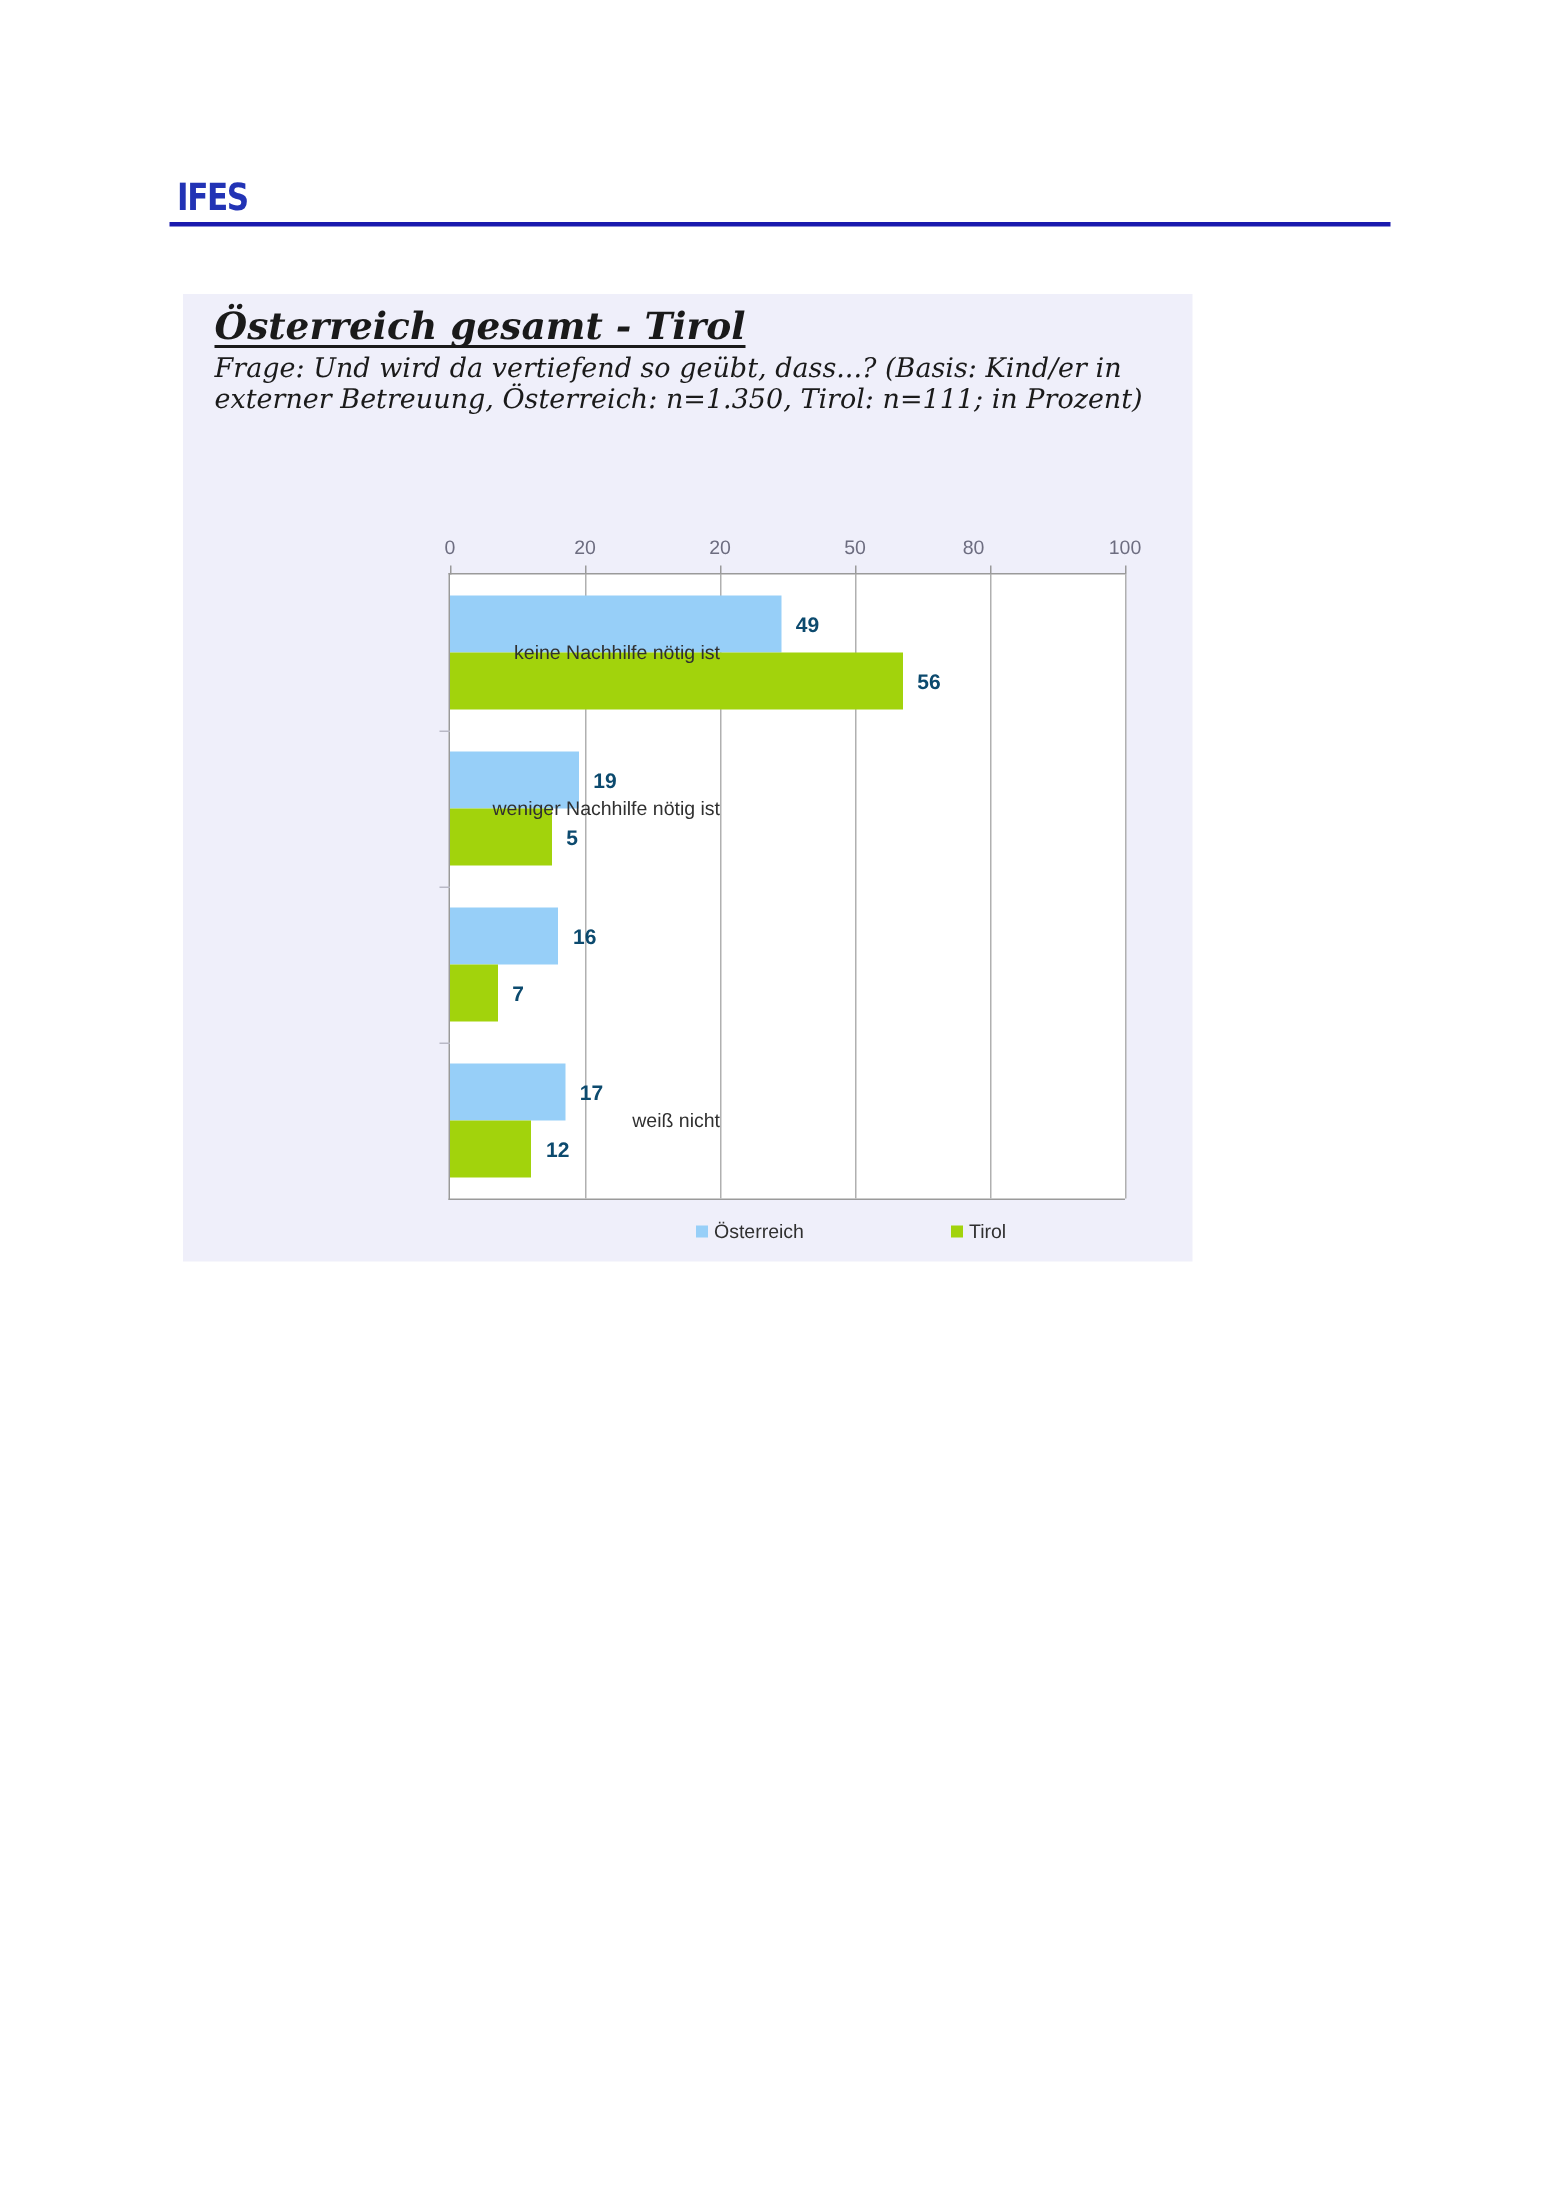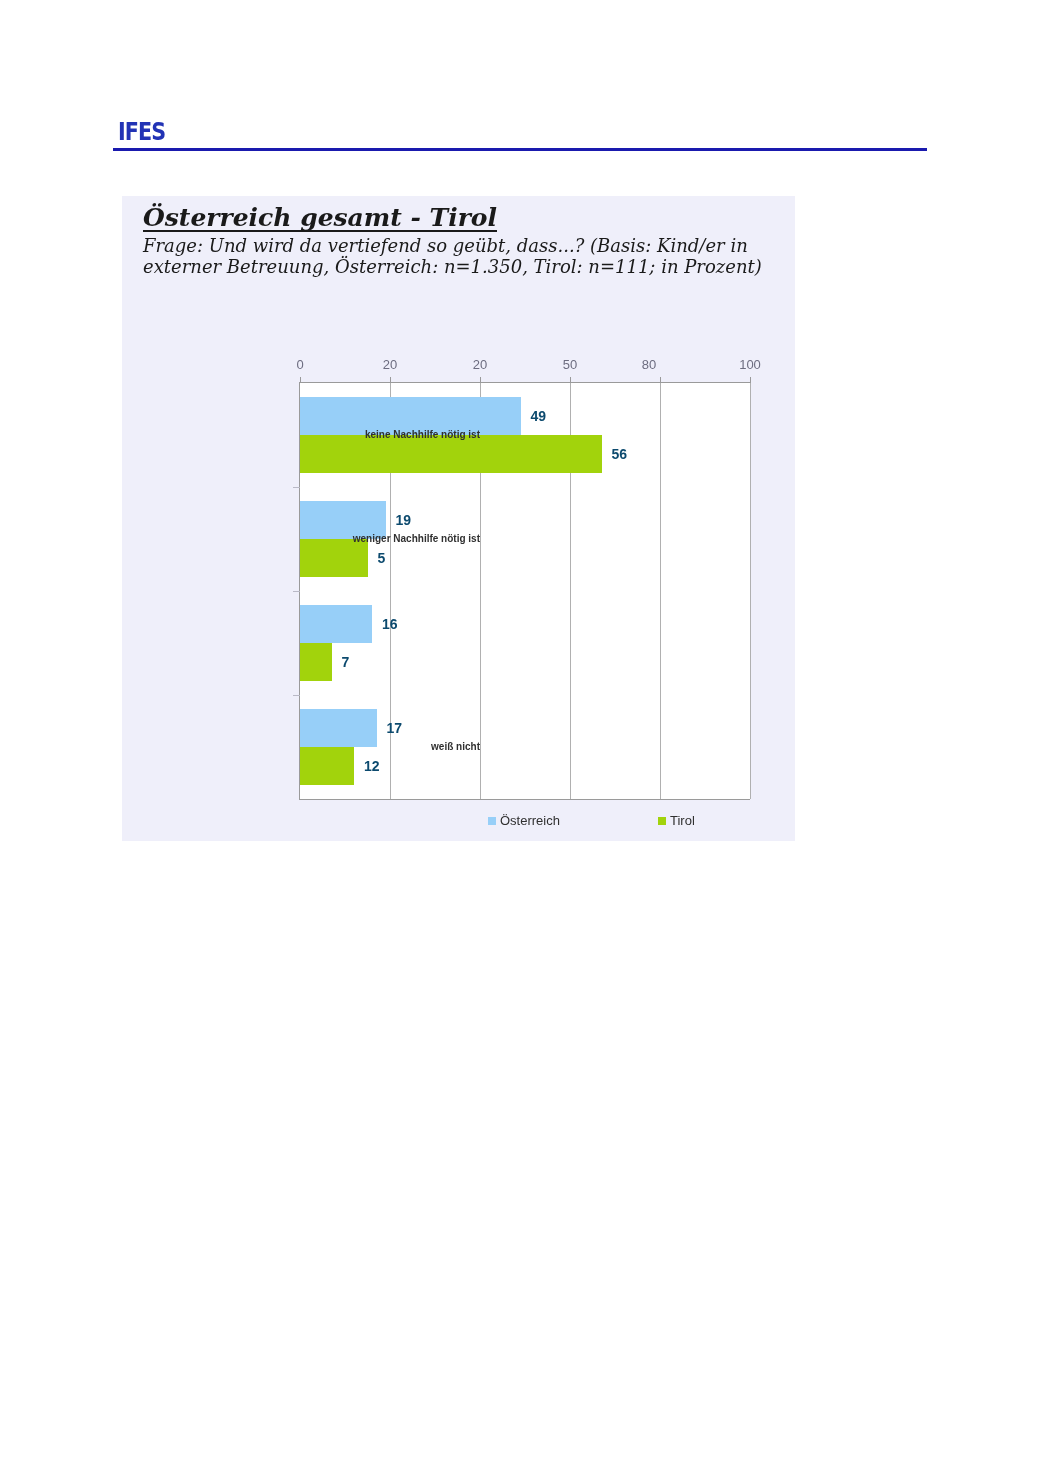--- a/index.html
+++ b/index.html
@@ -145,27 +145,26 @@
     font-family: "Liberation Sans", sans-serif;
     transform: translateY(-50%);
     white-space: nowrap;
   }
 
   
   .cat-label {
     position: absolute;
     right: 0;
     text-align: right;
-    font-size: 10px;
+    font-size: 13px;
     color: #303030;
     line-height: 18px;
     font-family: "Liberation Sans", sans-serif;
     transform: translateY(-50%);
     width: 180px;
-    font-weight: bold;
   }
   #cat-labels {
     position: absolute;
     left: -10px;
     top: 0;
     width: 190px;
     height: 416px;
   }
 
   
@@ -177,21 +176,20 @@
     height: 20px;
     font-size: 13px;
     color: #303030;
   }
   .legend-item {
     position: absolute;
     display: flex;
     align-items: center;
     gap: 4px;
     white-space: nowrap;
-    margin-left: 24px;
   }
   .legend-swatch {
     width: 8px;
     height: 8px;
     display: inline-block;
   }
   .legend-swatch.at { background: #97CFF8; }
   .legend-swatch.tirol { background: #A2D30C; }
 </style>
 </head>

